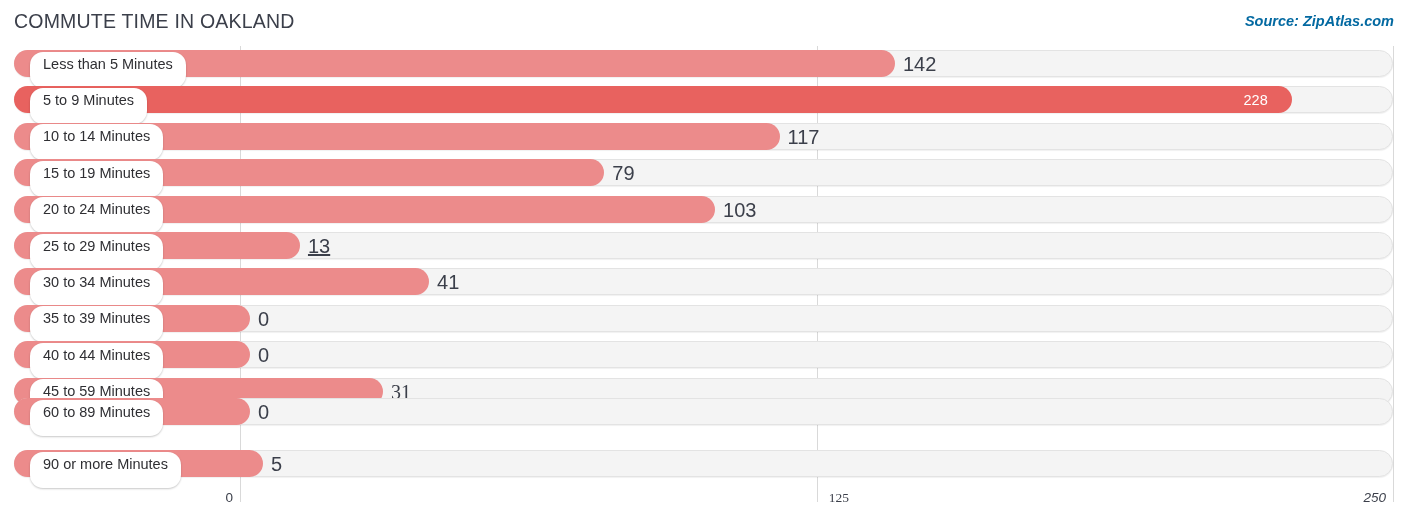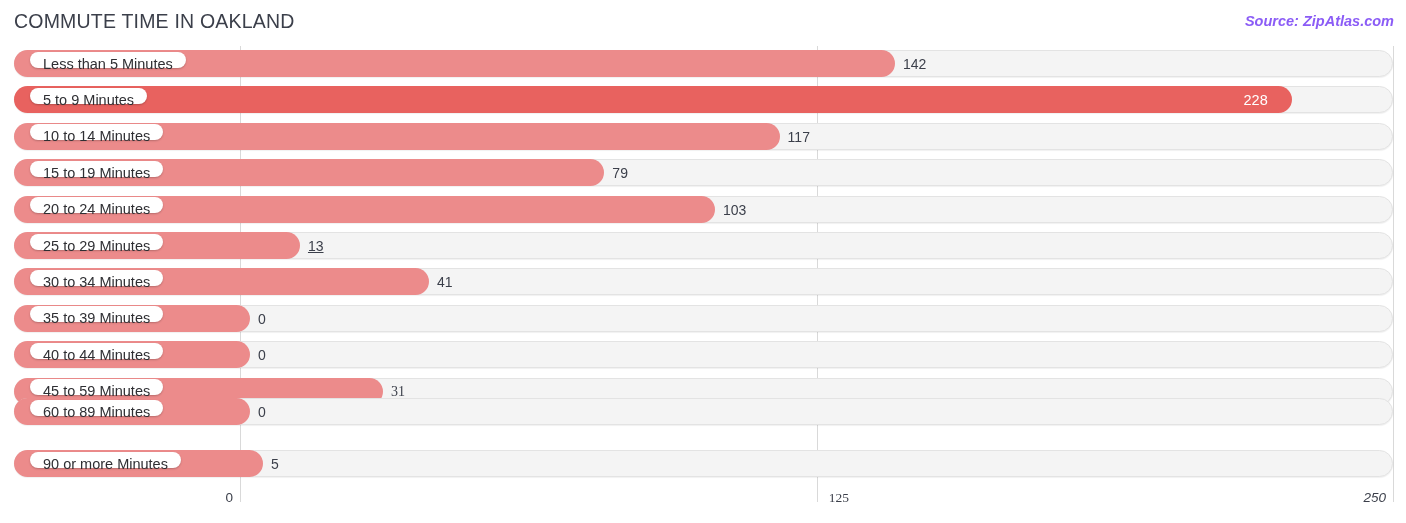--- a/index.html
+++ b/index.html
@@ -32,21 +32,21 @@
     font-weight: 400;
     white-space: nowrap;
   }
   #source-label {
     position: absolute;
     right: 12px;
     top: 13px;
     font-size: 14.5px;
     font-style: italic;
     font-weight: bold;
-    color: #8b5cf6;
+    color: #0369a1;
     white-space: nowrap;
   }
 
   
   #plot {
     position: absolute;
     left: 0;
     top: 46px;
     width: 1406px;
     height: 440px;
@@ -96,37 +96,37 @@
     box-sizing: border-box;
   }
   .bar.highlight {
     background: #e8625f;
   }
   
   .label-pill {
     position: absolute;
     left: 30px;
     top: 3.5px;
-    height: 16px;
+    height: 36px;
     line-height: 24px;
     padding: 0 13px;
     background: #ffffff;
     border-radius: 13px;
     font-size: 14.5px;
     color: #2f2f33;
     white-space: nowrap;
     box-shadow: 0 1px 2px rgba(0,0,0,0.22);
   }
   
   .value-out {
     position: absolute;
     top: 4px;
     height: 24px;
     line-height: 24px;
-    font-size: 14px;
+    font-size: 20px;
     color: #3b3f4a;
     white-space: nowrap;
   }
   
   .value-in {
     position: absolute;
     top: 4px;
     height: 24px;
     line-height: 24px;
     font-size: 14.5px;

